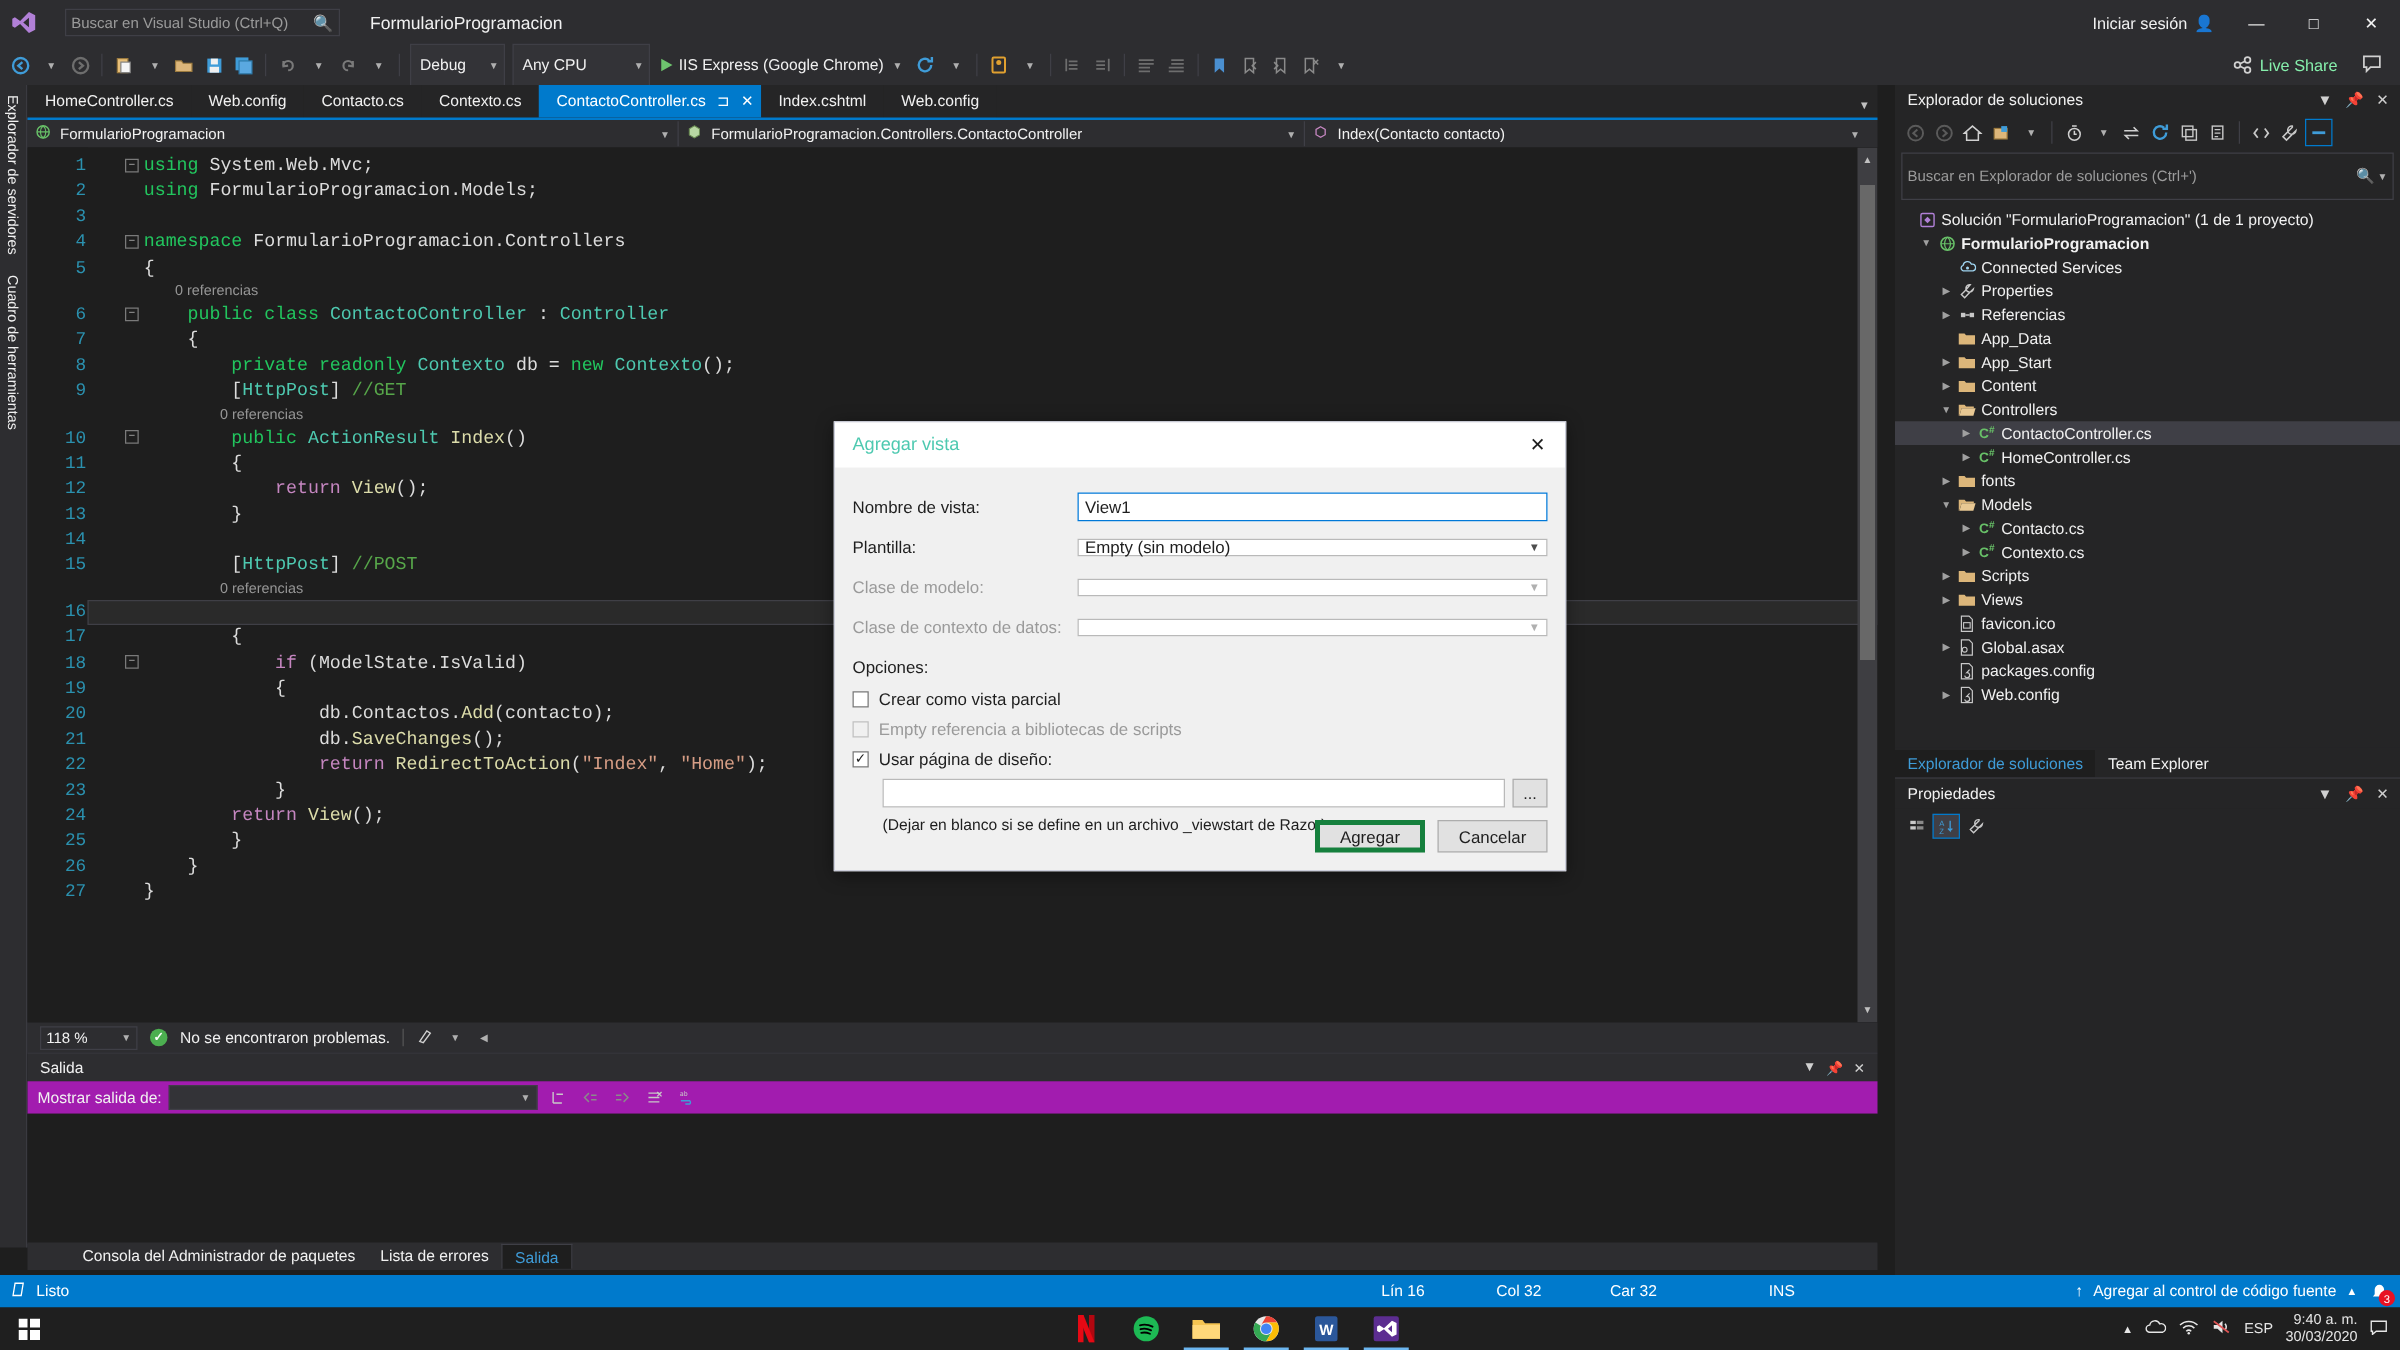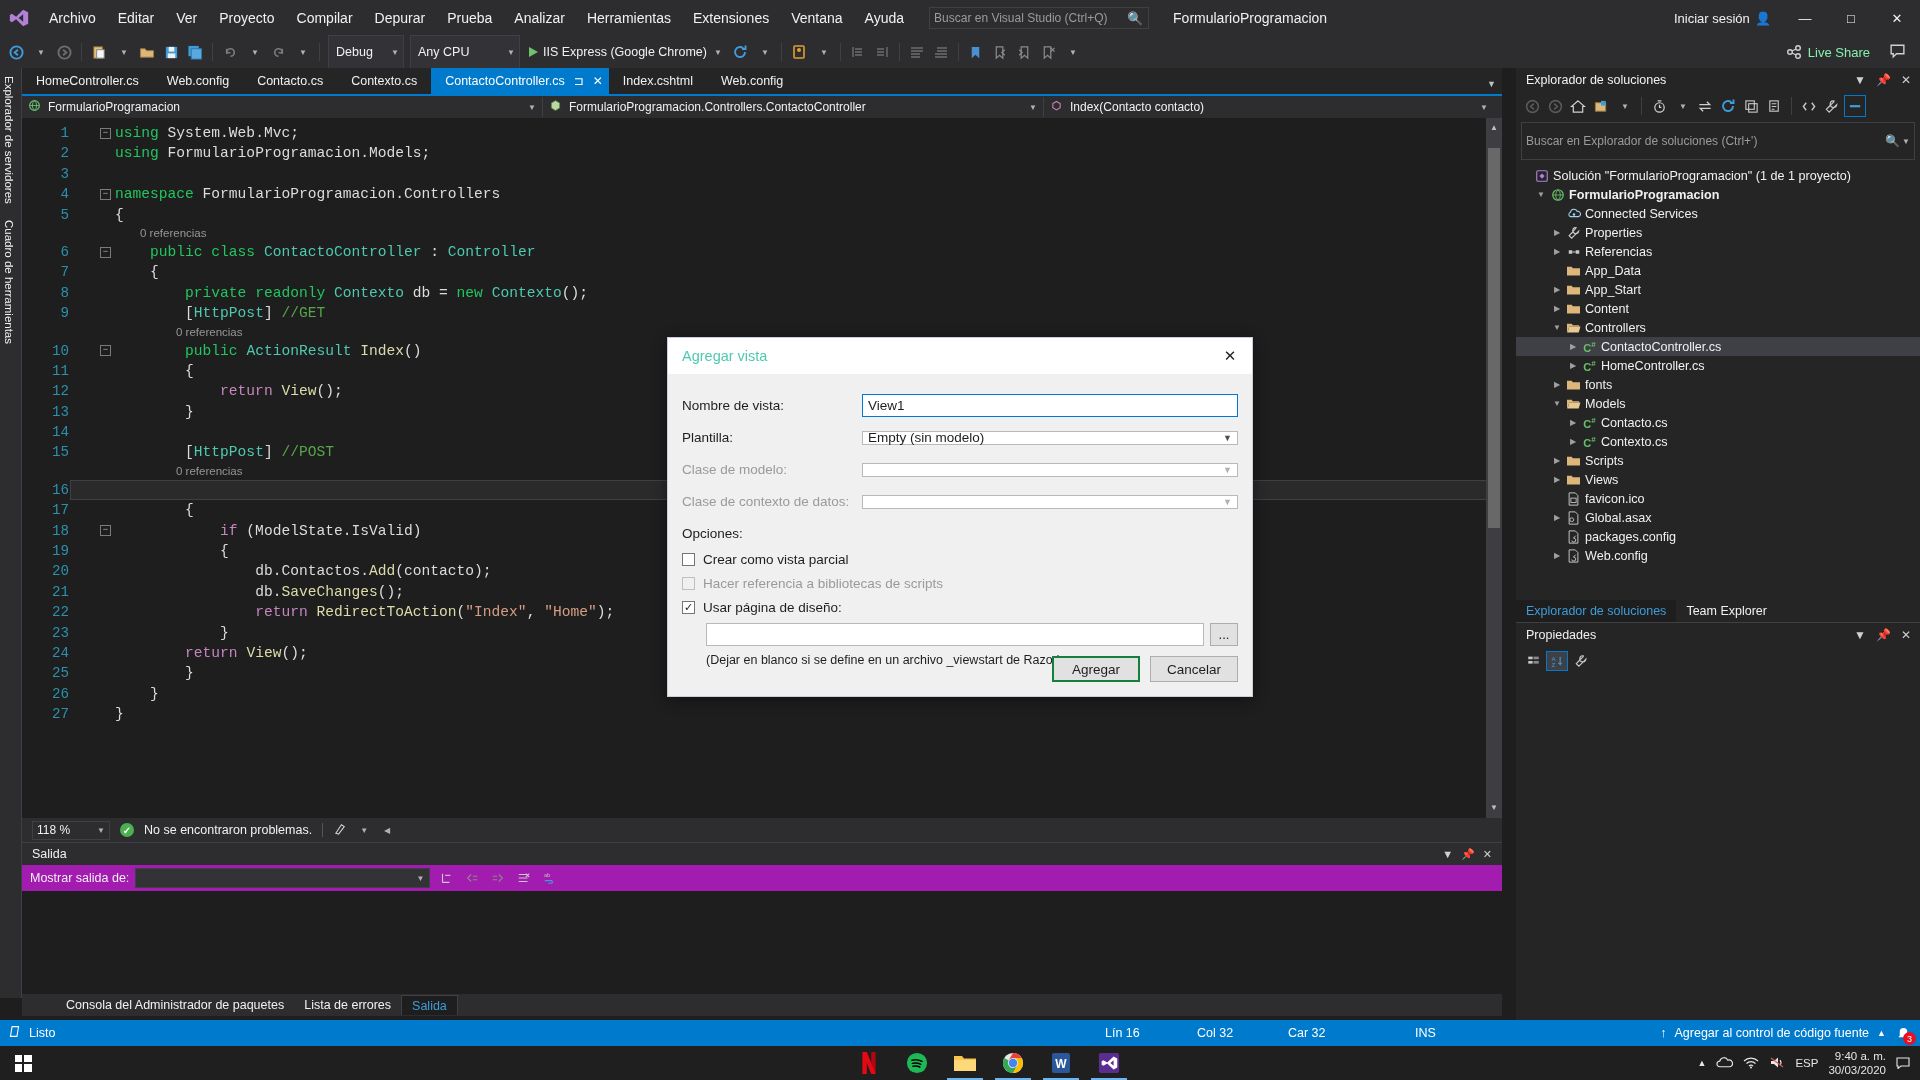--- a/index.html
+++ b/index.html
@@ -364,46 +364,32 @@
   }
   .hint { font-size: 12.5px; color: #1e1e1e; margin: 7px 0 0 24px; }
   .dlg-buttons {
     position: absolute; right: 14px; bottom: 14px; display: flex; gap: 10px;
   }
   .dbtn {
     width: 88px; height: 26px; font-size: 13.5px; background: #e1e1e1;
     border: 1px solid #adadad; display: flex; align-items: center; justify-content: center;
     color: #1e1e1e;
   }
-  .dbtn.primary { border: 2px solid #15803d; }
+  .dbtn.primary { border: 4px solid #15803d; }
 </style>
 </head>
 <body>
 
 <div id="app">
 
   <div class="titlebar">
     <div class="vs-logo">
       <svg width="20" height="20" viewBox="0 0 24 24">
           <path d="M17 2 L23 5 L23 19 L17 22 L8.5 13.5 L3.5 17 L1 15.5 L1 8.5 L3.5 7 L8.5 10.5 Z M17 7.5 L11.5 12 L17 16.5 Z" fill="#b180d7"></path>
         </svg>
-    </div>
-    <div class="menubar">
-      <div class="menu-item">Archivo</div>
-      <div class="menu-item">Editar</div>
-      <div class="menu-item">Ver</div>
-      <div class="menu-item">Proyecto</div>
-      <div class="menu-item">Compilar</div>
-      <div class="menu-item">Depurar</div>
-      <div class="menu-item">Prueba</div>
-      <div class="menu-item">Analizar</div>
-      <div class="menu-item">Herramientas</div>
-      <div class="menu-item">Extensiones</div>
-      <div class="menu-item">Ventana</div>
-      <div class="menu-item">Ayuda</div>
     </div>
     <div class="vs-search">
       <div class="txt">Buscar en Visual Studio (Ctrl+Q)</div>
       <div class="mag">🔍</div>
     </div>
     <div class="title-proj">FormularioProgramacion</div>
     <div class="title-right">
       <div class="signin">
         <span>Iniciar sesión</span>
         <span>👤</span>
@@ -1088,21 +1074,21 @@
       </div>
 
       <div class="opt-title">Opciones:</div>
 
       <div class="cbrow">
         <span class="cbox"></span>
         <span>Crear como vista parcial</span>
       </div>
       <div class="cbrow dim">
         <span class="cbox dis"></span>
-        <span>Hacer referencia a bibliotecas de scripts</span>
+        <span>Empty referencia a bibliotecas de scripts</span>
       </div>
       <div class="cbrow">
         <span class="cbox">
             <span class="tick">✓</span>
           </span>
         <span>Usar página de diseño:</span>
       </div>
 
       <div class="layout-row">
         <div class="layout-input">

